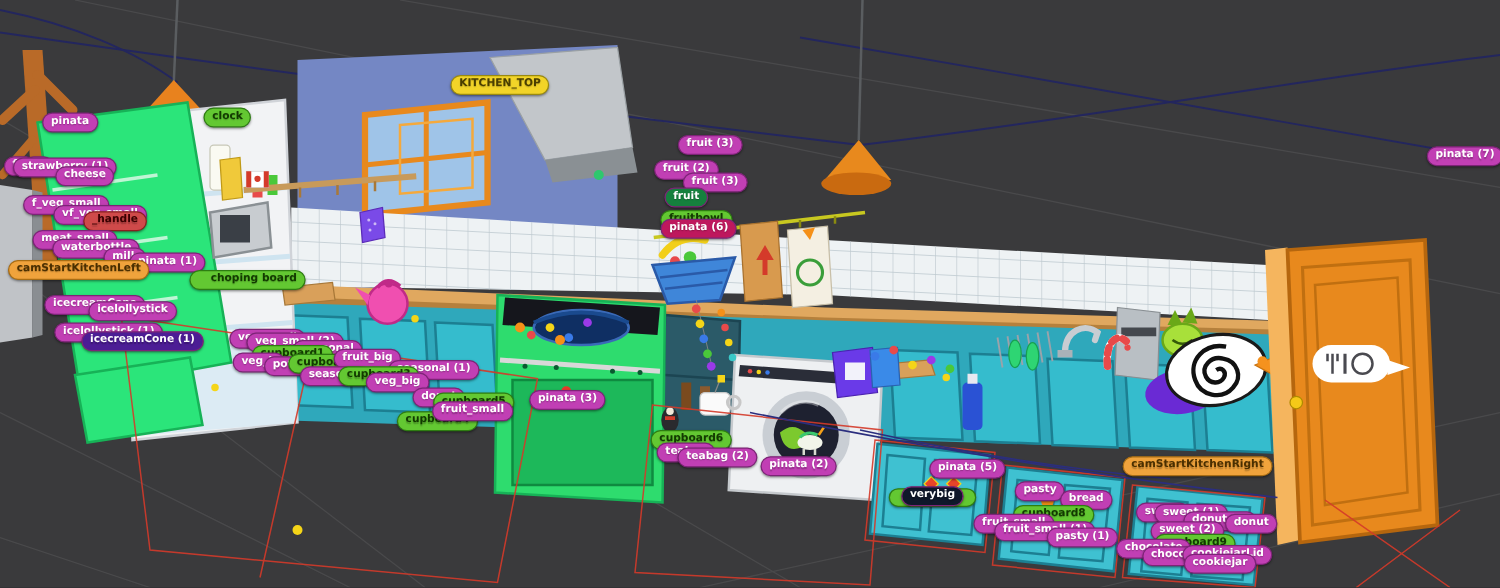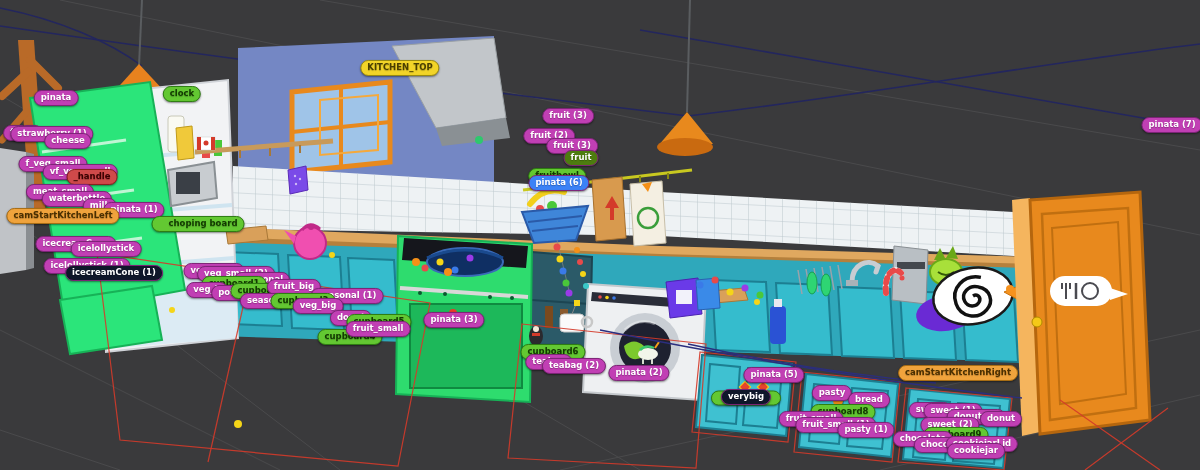--- a/index.html
+++ b/index.html
@@ -373,27 +373,27 @@
       <span class="pill" style="left: 92px; top: 177px; background: rgb(207, 74, 74); border-color: rgb(138, 31, 31); color: rgb(58, 0, 0);">_handle</span>
       <span class="pill" style="left: 60px; top: 192px; background: rgb(193, 63, 180); border-color: rgb(125, 36, 119); color: rgb(255, 255, 255);">meat_small</span>
       <span class="pill" style="left: 77px; top: 199px; background: rgb(193, 63, 180); border-color: rgb(125, 36, 119); color: rgb(255, 255, 255);">waterbottle</span>
       <span class="pill" style="left: 100px; top: 206px; background: rgb(193, 63, 180); border-color: rgb(125, 36, 119); color: rgb(255, 255, 255);">milk</span>
       <span class="pill" style="left: 134px; top: 210px; background: rgb(193, 63, 180); border-color: rgb(125, 36, 119); color: rgb(255, 255, 255);">pinata (1)</span>
       <span class="pill" style="left: 63px; top: 216px; background: rgb(240, 163, 60); border-color: rgb(168, 109, 20); color: rgb(74, 47, 0);">camStartKitchenLeft</span>
       <span class="pill" style="left: 198px; top: 224px; background: rgb(99, 200, 50); border-color: rgb(46, 125, 18); color: rgb(18, 58, 0); padding-left: 16px;">choping board</span>
       <span class="pill" style="left: 76px; top: 244px; background: rgb(193, 63, 180); border-color: rgb(125, 36, 119); color: rgb(255, 255, 255);">icecreamCone</span>
       <span class="pill" style="left: 106px; top: 249px; background: rgb(193, 63, 180); border-color: rgb(125, 36, 119); color: rgb(255, 255, 255);">icelollystick</span>
       <span class="pill" style="left: 87px; top: 266px; background: rgb(193, 63, 180); border-color: rgb(125, 36, 119); color: rgb(255, 255, 255);">icelollystick (1)</span>
-      <span class="pill" style="left: 114px; top: 273px; background: #0f172a; border-color: rgb(125, 36, 119); color: rgb(255, 255, 255);">icecreamCone (1)</span>
+      <span class="pill" style="left: 114px; top: 273px; background: #4c1d95; border-color: rgb(125, 36, 119); color: rgb(255, 255, 255);">icecreamCone (1)</span>
       <span class="pill" style="left: 568px; top: 116px; background: rgb(193, 63, 180); border-color: rgb(125, 36, 119); color: rgb(255, 255, 255);">fruit (3)</span>
       <span class="pill" style="left: 549px; top: 136px; background: rgb(193, 63, 180); border-color: rgb(125, 36, 119); color: rgb(255, 255, 255);">fruit (2)</span>
       <span class="pill" style="left: 572px; top: 146px; background: rgb(193, 63, 180); border-color: rgb(125, 36, 119); color: rgb(255, 255, 255);">fruit (3)</span>
-      <span class="pill" style="left: 549px; top: 158px; background: #4d7c0f; border-color: rgb(125, 36, 119); color: rgb(255, 255, 255); margin-left: 32px;">fruit</span>
+      <span class="pill" style="left: 549px; top: 158px; background: #15803d; border-color: rgb(125, 36, 119); color: rgb(255, 255, 255);">fruit</span>
       <span class="pill" style="left: 557px; top: 176px; background: rgb(99, 200, 50); border-color: rgb(46, 125, 18); color: rgb(18, 58, 0);">fruitbowl</span>
-      <span class="pill" style="left: 559px; top: 183px; background: #3b82f6; border-color: rgb(125, 36, 119); color: rgb(255, 255, 255);">pinata (6)</span>
+      <span class="pill" style="left: 559px; top: 183px; background: #be185d; border-color: rgb(125, 36, 119); color: rgb(255, 255, 255);">pinata (6)</span>
       <span class="pill" style="left: 214px; top: 271px; background: rgb(193, 63, 180); border-color: rgb(125, 36, 119); color: rgb(255, 255, 255);">veg_small</span>
       <span class="pill" style="left: 236px; top: 274px; background: rgb(193, 63, 180); border-color: rgb(125, 36, 119); color: rgb(255, 255, 255);">veg_small (2)</span>
       <span class="pill" style="left: 262px; top: 280px; background: rgb(193, 63, 180); border-color: rgb(125, 36, 119); color: rgb(255, 255, 255);">seasonal</span>
       <span class="pill" style="left: 234px; top: 284px; background: rgb(99, 200, 50); border-color: rgb(46, 125, 18); color: rgb(18, 58, 0);">cupboard1</span>
       <span class="pill" style="left: 207px; top: 290px; background: rgb(193, 63, 180); border-color: rgb(125, 36, 119); color: rgb(255, 255, 255);">veg_b</span>
       <span class="pill" style="left: 234px; top: 293px; background: rgb(193, 63, 180); border-color: rgb(125, 36, 119); color: rgb(255, 255, 255);">potato</span>
       <span class="pill" style="left: 263px; top: 291px; background: rgb(99, 200, 50); border-color: rgb(46, 125, 18); color: rgb(18, 58, 0);">cupboard2</span>
       <span class="pill" style="left: 294px; top: 287px; background: rgb(193, 63, 180); border-color: rgb(125, 36, 119); color: rgb(255, 255, 255);">fruit_big</span>
       <span class="pill" style="left: 347px; top: 296px; background: rgb(193, 63, 180); border-color: rgb(125, 36, 119); color: rgb(255, 255, 255);">seasonal (1)</span>
       <span class="pill" style="left: 268px; top: 301px; background: rgb(193, 63, 180); border-color: rgb(125, 36, 119); color: rgb(255, 255, 255);">seasonal</span>

